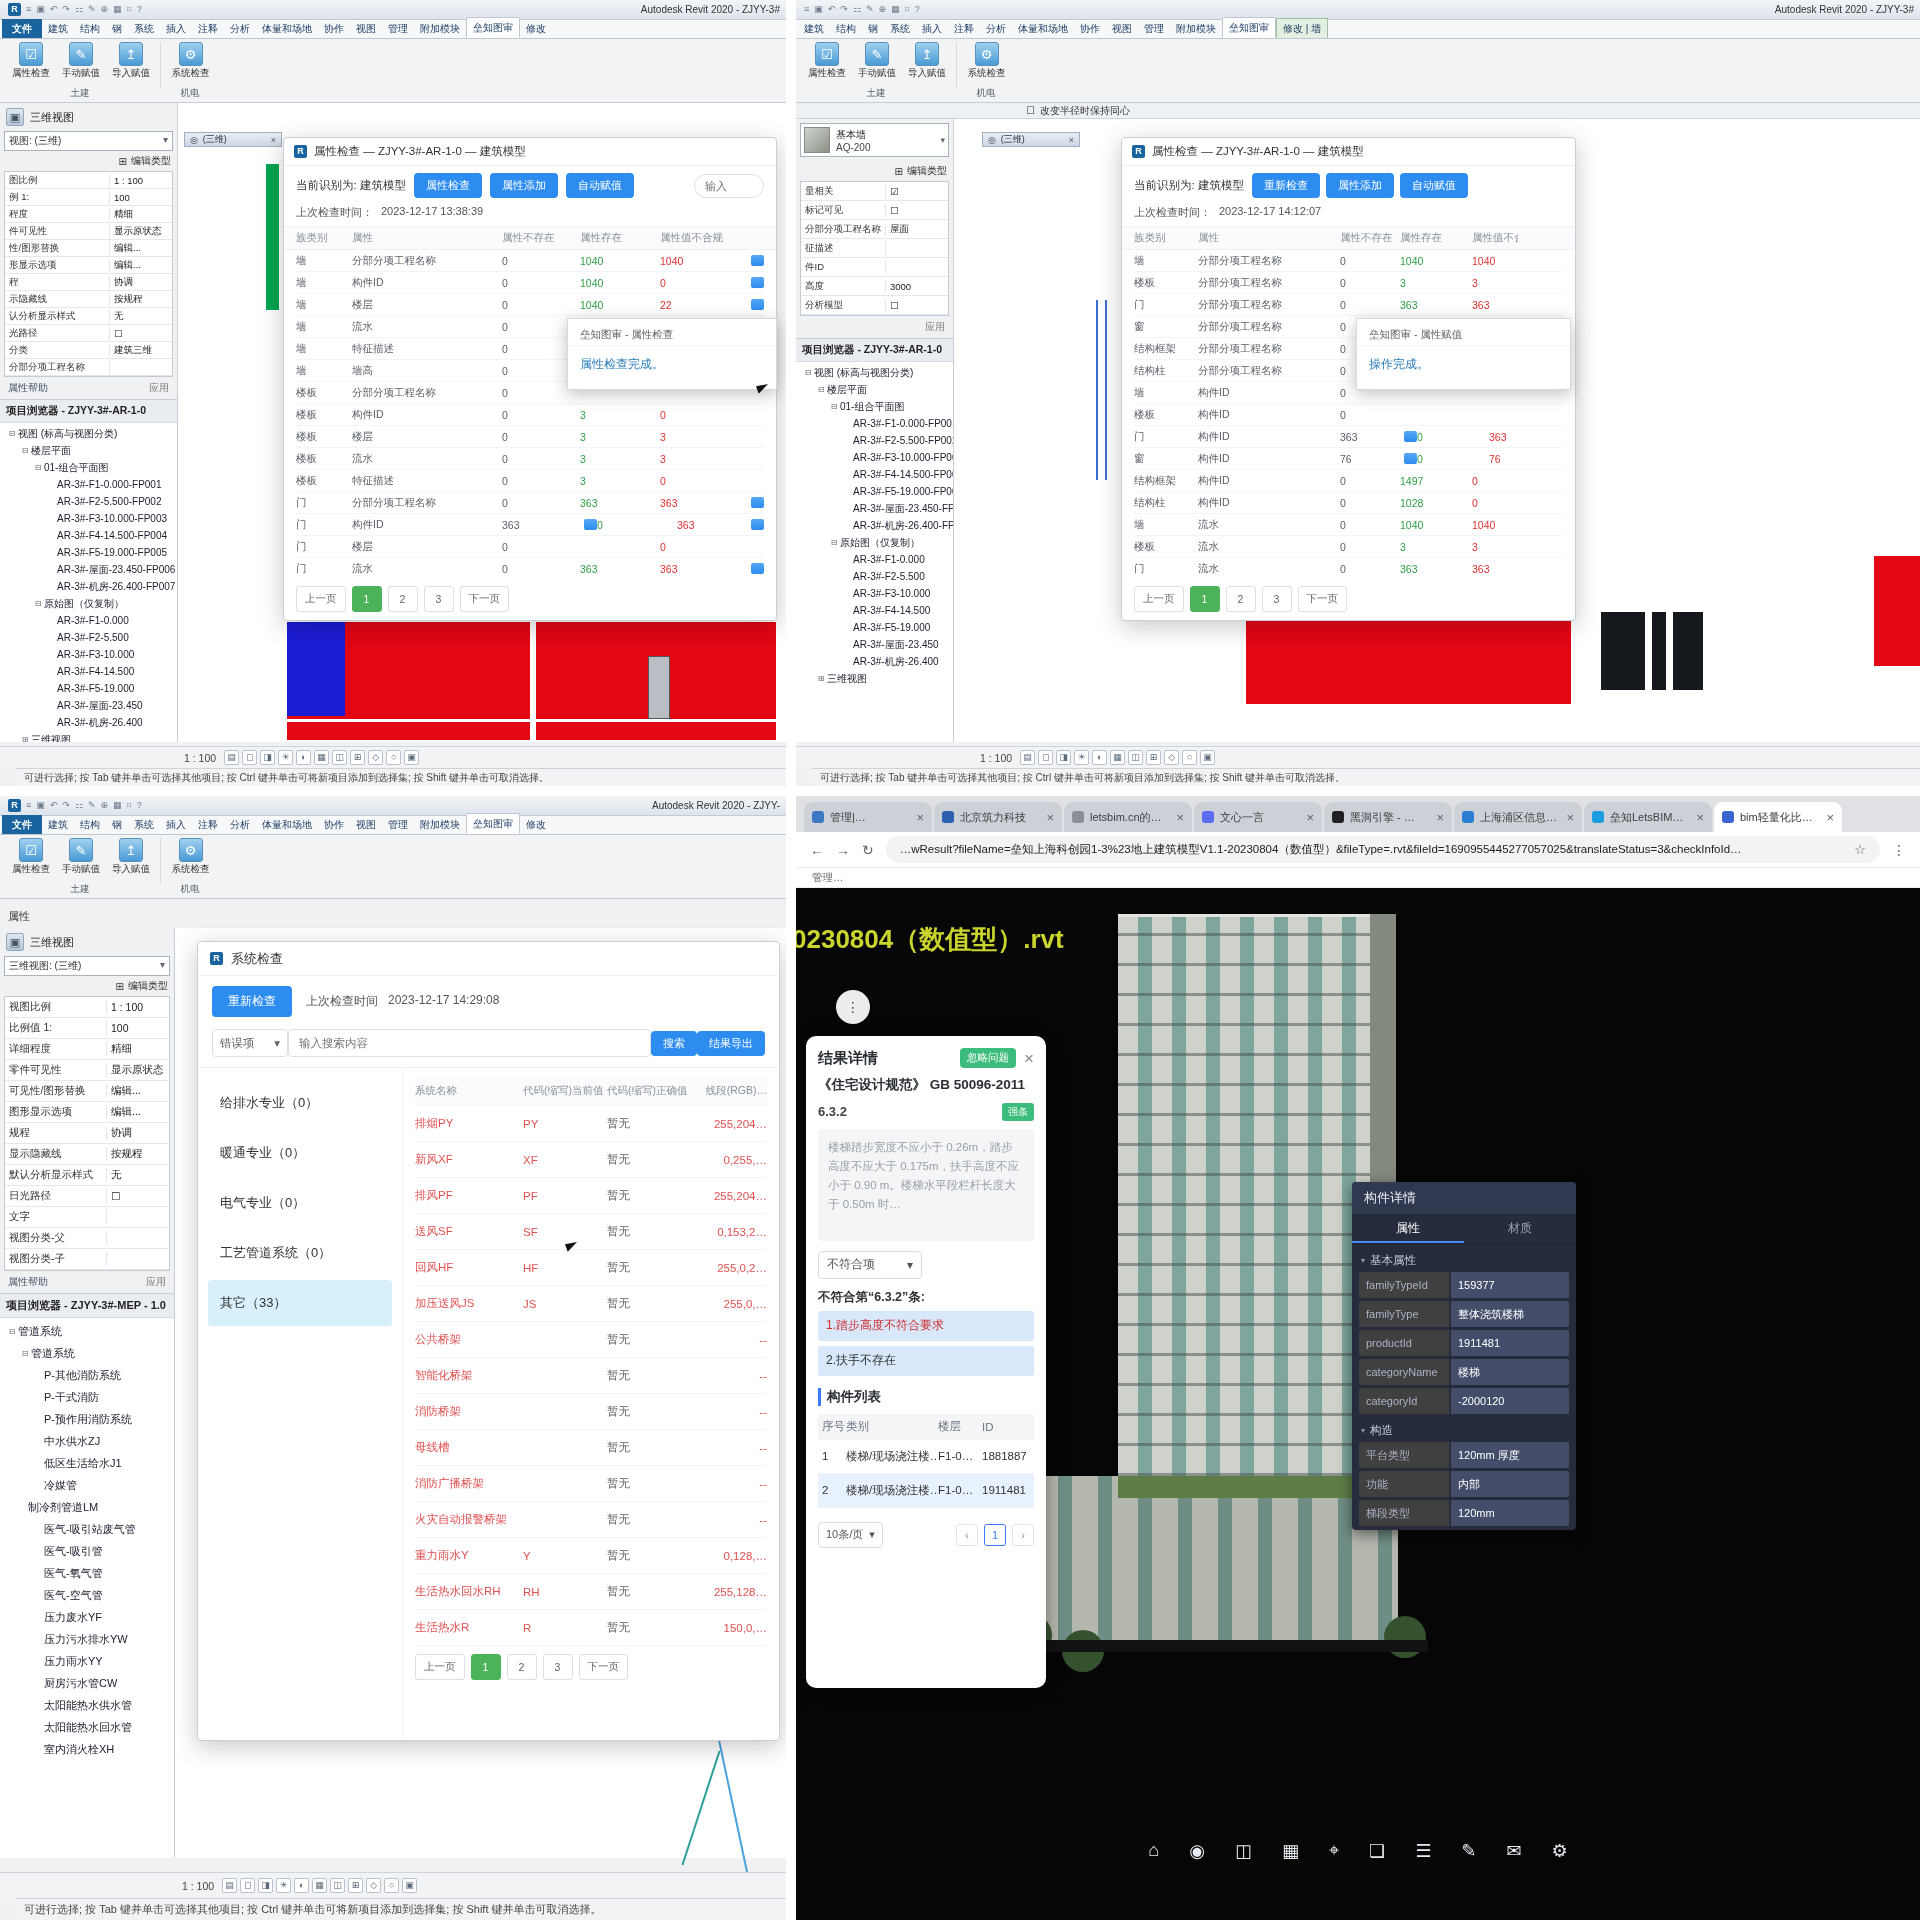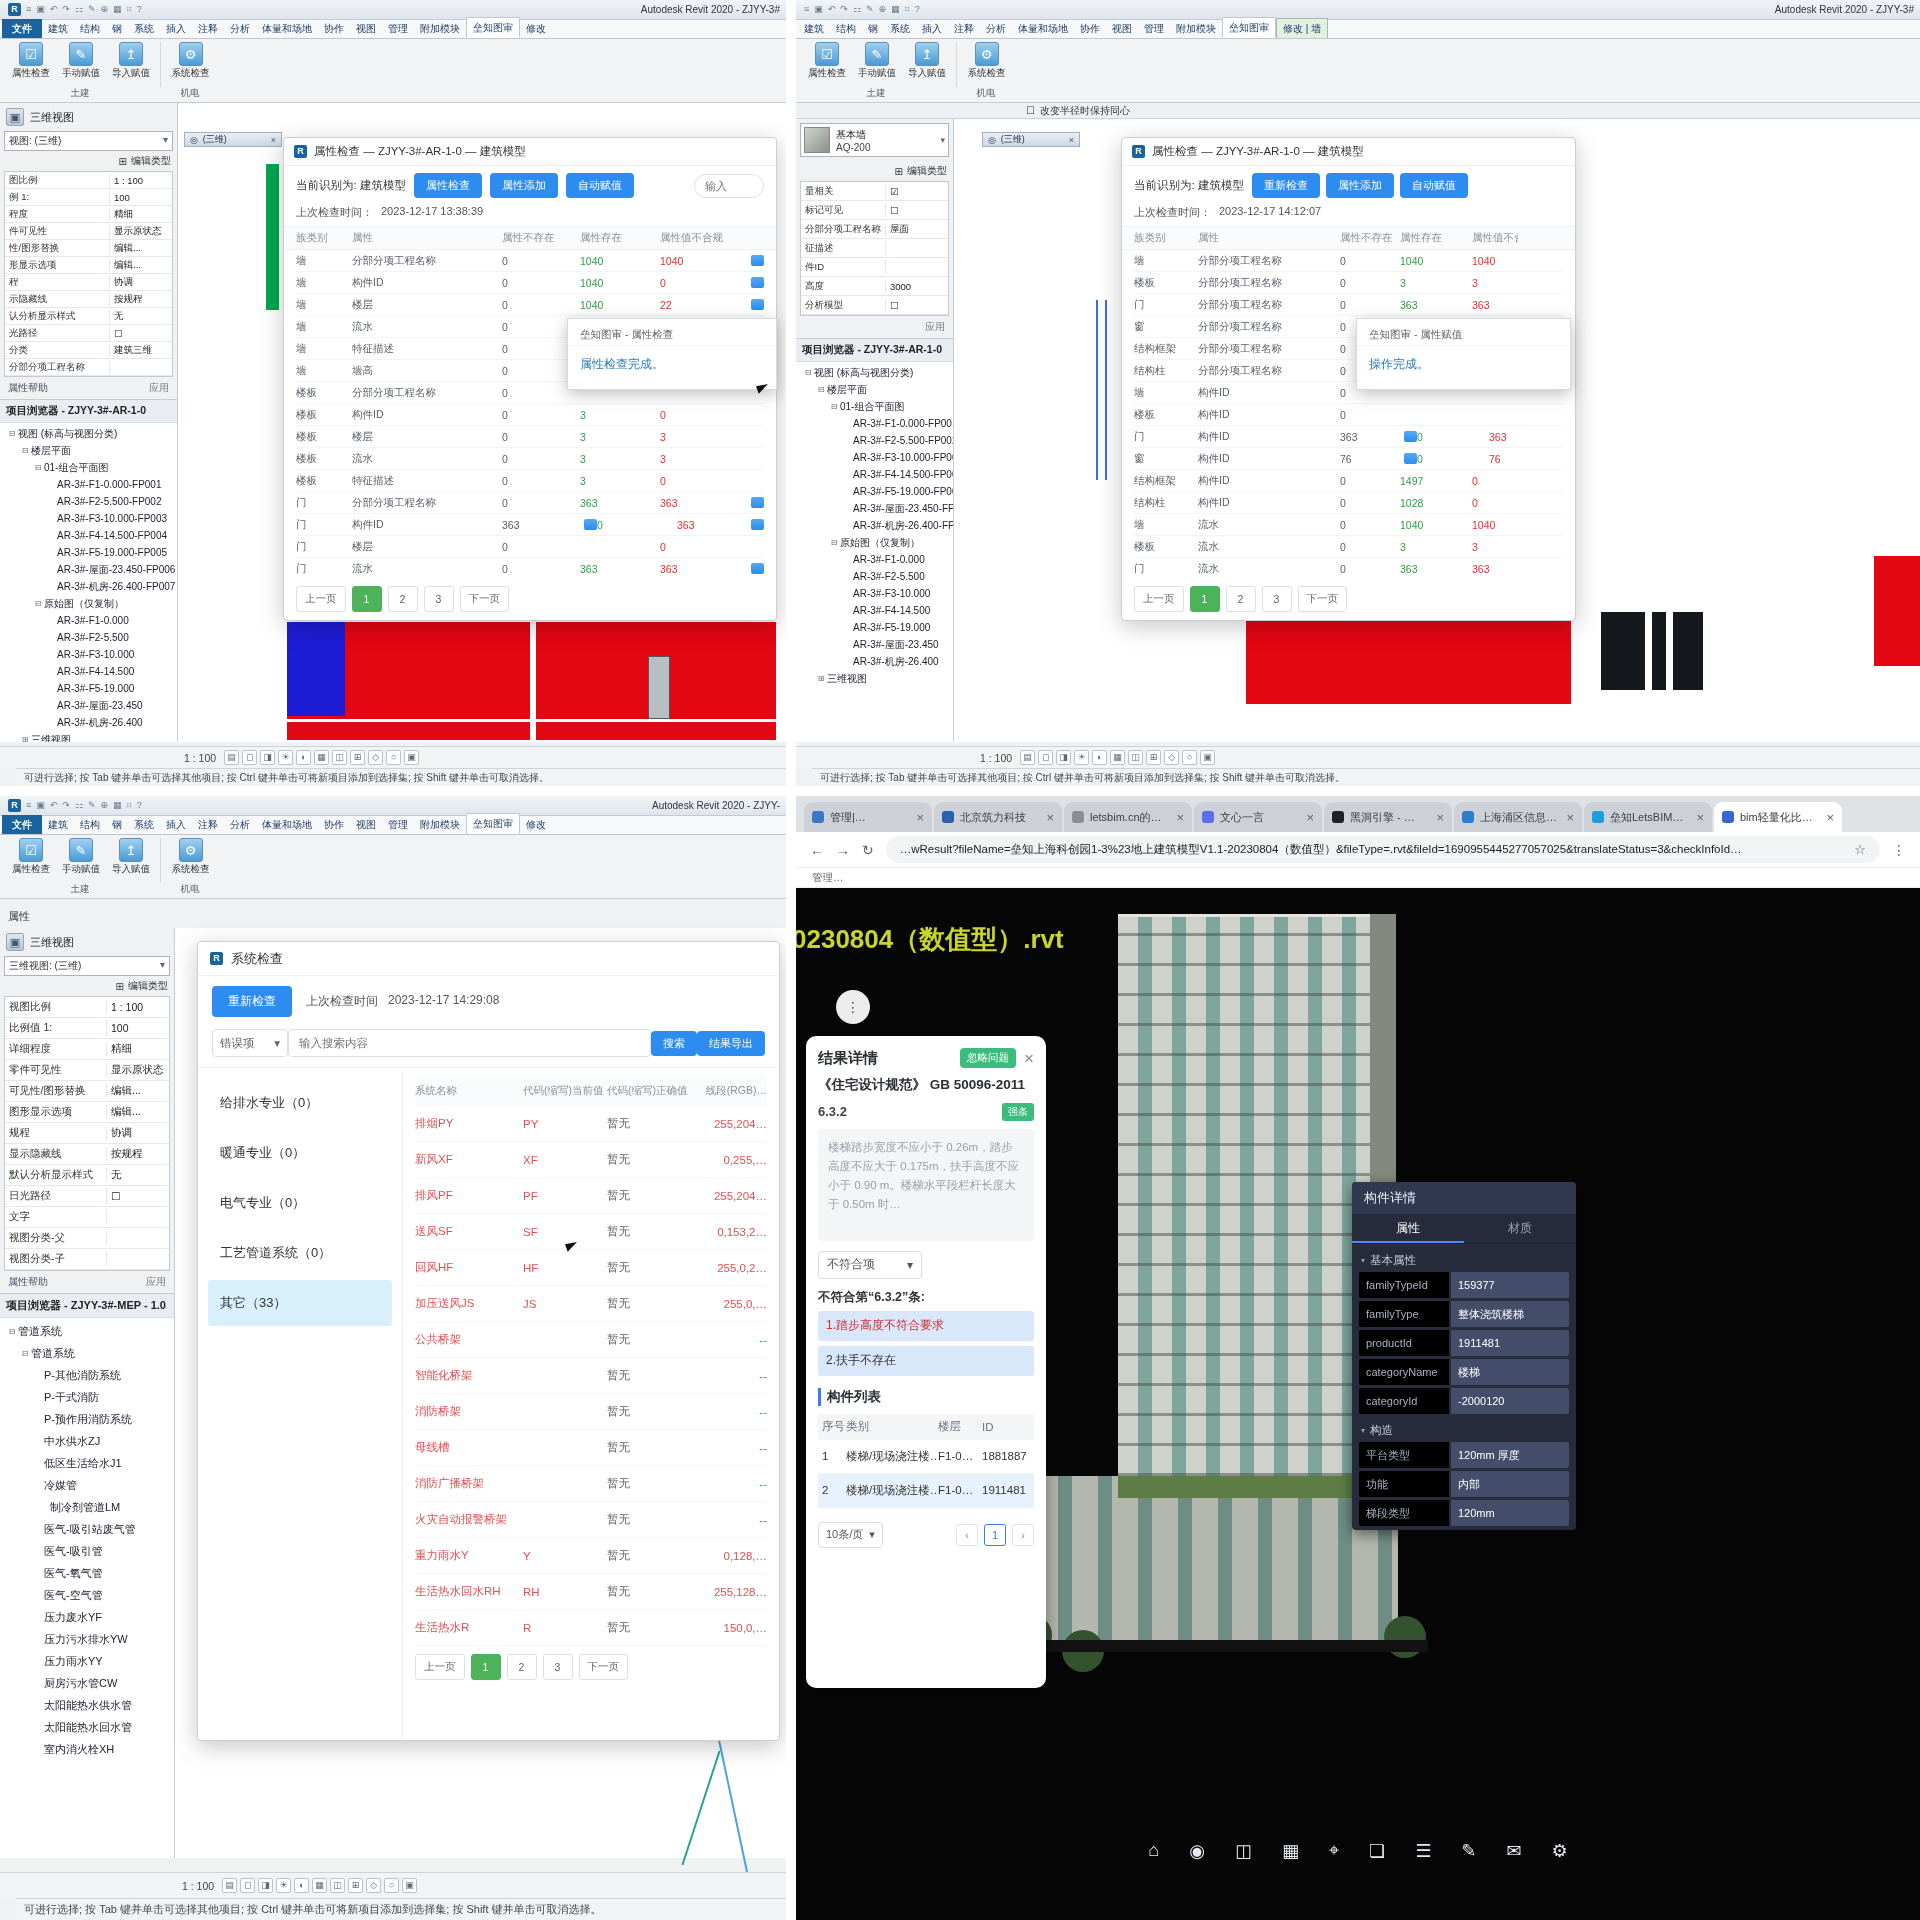--- a/index.html
+++ b/index.html
@@ -174,21 +174,21 @@
 .rp-foot .sp{flex:1}
 
 .det-panel{position:absolute;left:556px;top:294px;width:224px;height:348px;background:#262c3b;border-radius:4px;z-index:9;overflow:hidden;box-shadow:0 4px 14px rgba(0,0,0,.5)}
 .dp-head{height:32px;background:#313950;color:#e8ecf4;font-size:13px;display:flex;align-items:center;padding:0 12px}
 .dp-tabs{height:30px;display:flex;border-bottom:1px solid #1d2230}
 .dpt{flex:1;display:flex;align-items:center;justify-content:center;font-size:12px;color:#99a2b5}
 .dpt.on{color:#fff;box-shadow:inset 0 -2px 0 #4a8cff}
 .dp-sec{height:24px;display:flex;align-items:center;gap:5px;padding:0 9px;font-size:11.5px;color:#c6cdda;margin-top:4px}
 .dp-sec .crt{font-size:8px;color:#8e97ab}
 .dp-row{display:flex;gap:2px;margin:0 7px 3px;height:26px}
-.dpl{width:90px;flex:0 0 auto;background:#000000;color:#a9b2c6;font-size:11px;display:flex;align-items:center;padding:10px 7px;border-radius:2px 0 0 2px;white-space:nowrap;overflow:hidden}
+.dpl{width:90px;flex:0 0 auto;background:#404040;color:#a9b2c6;font-size:11px;display:flex;align-items:center;padding:10px 7px;border-radius:2px 0 0 2px;white-space:nowrap;overflow:hidden}
 .dpv{flex:1;background:#444e6b;color:#fff;font-size:11px;display:flex;align-items:center;padding:0 7px;border-radius:0 2px 2px 0;white-space:nowrap;overflow:hidden}
 .vtb{position:absolute;left:50%;transform:translateX(-50%);top:952px;display:flex;gap:30px;z-index:8}
 .vtb-ic{color:#e6eaf2;font-size:18px}
 </style>
 </head>
 <body>
 
 <div class="quad" id="q-tl">
   <div class="rv-title">
     <span class="r-logo">R</span>
@@ -1176,21 +1176,21 @@
           <span>中水供水ZJ</span>
         </div>
         <div class="ti" style="padding-left: 32px;">
           <span class="texp"></span>
           <span>低区生活给水J1</span>
         </div>
         <div class="ti" style="padding-left: 32px;">
           <span class="texp"></span>
           <span>冷媒管</span>
         </div>
-        <div class="ti" style="padding-left: 38px;">
+        <div class="ti" style="padding-left: 16px;">
           <span class="texp"></span>
           <span>制冷剂管道LM</span>
         </div>
         <div class="ti" style="padding-left: 32px;">
           <span class="texp"></span>
           <span>医气-吸引站废气管</span>
         </div>
         <div class="ti" style="padding-left: 32px;">
           <span class="texp"></span>
           <span>医气-吸引管</span>

